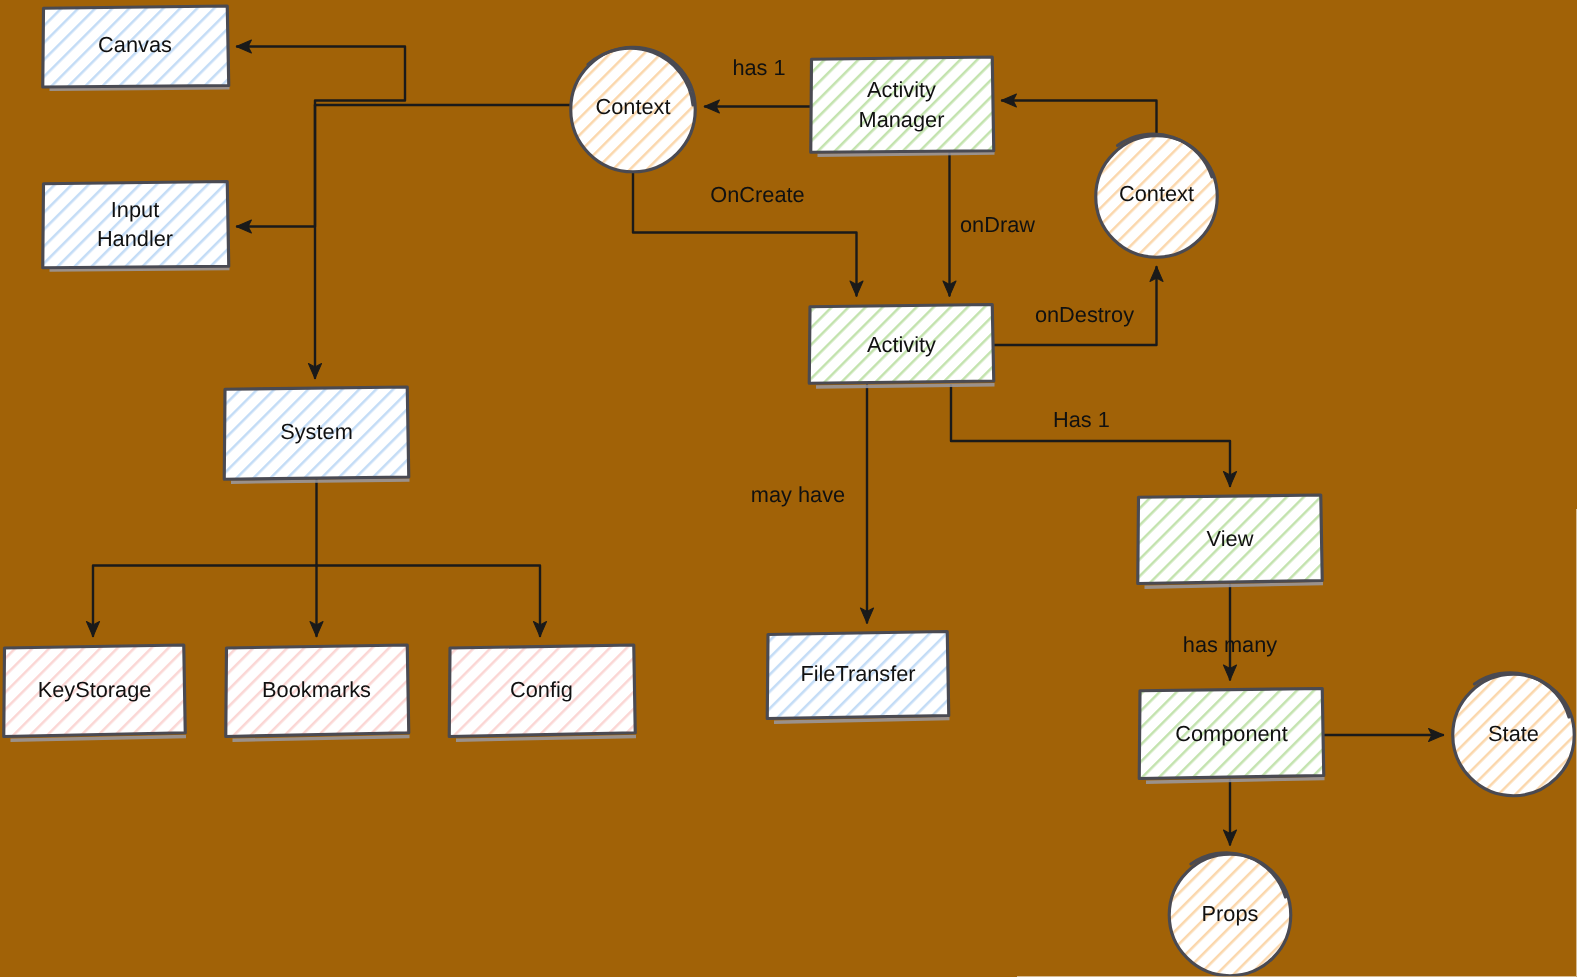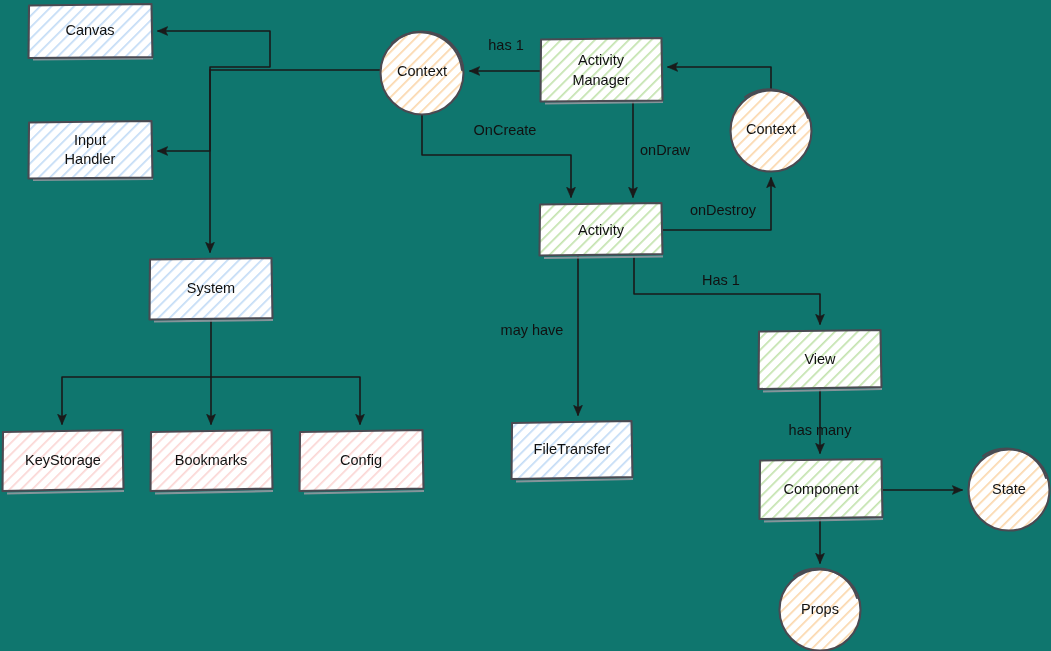--- a/index.html
+++ b/index.html
@@ -8,21 +8,21 @@
     padding: 0;
     background: #ffffff;
   }
   body {
     font-family: "Liberation Sans", sans-serif;
   }
   #canvas-root {
     position: relative;
     width: 1051px;
     height: 651px;
-    background: #0f766e;
+    background: #a16207;
     overflow: hidden;
   }
   #diagram-svg {
     position: absolute;
     left: 0;
     top: 0;
     width: 1051px;
     height: 651px;
   }
   .node-label {

